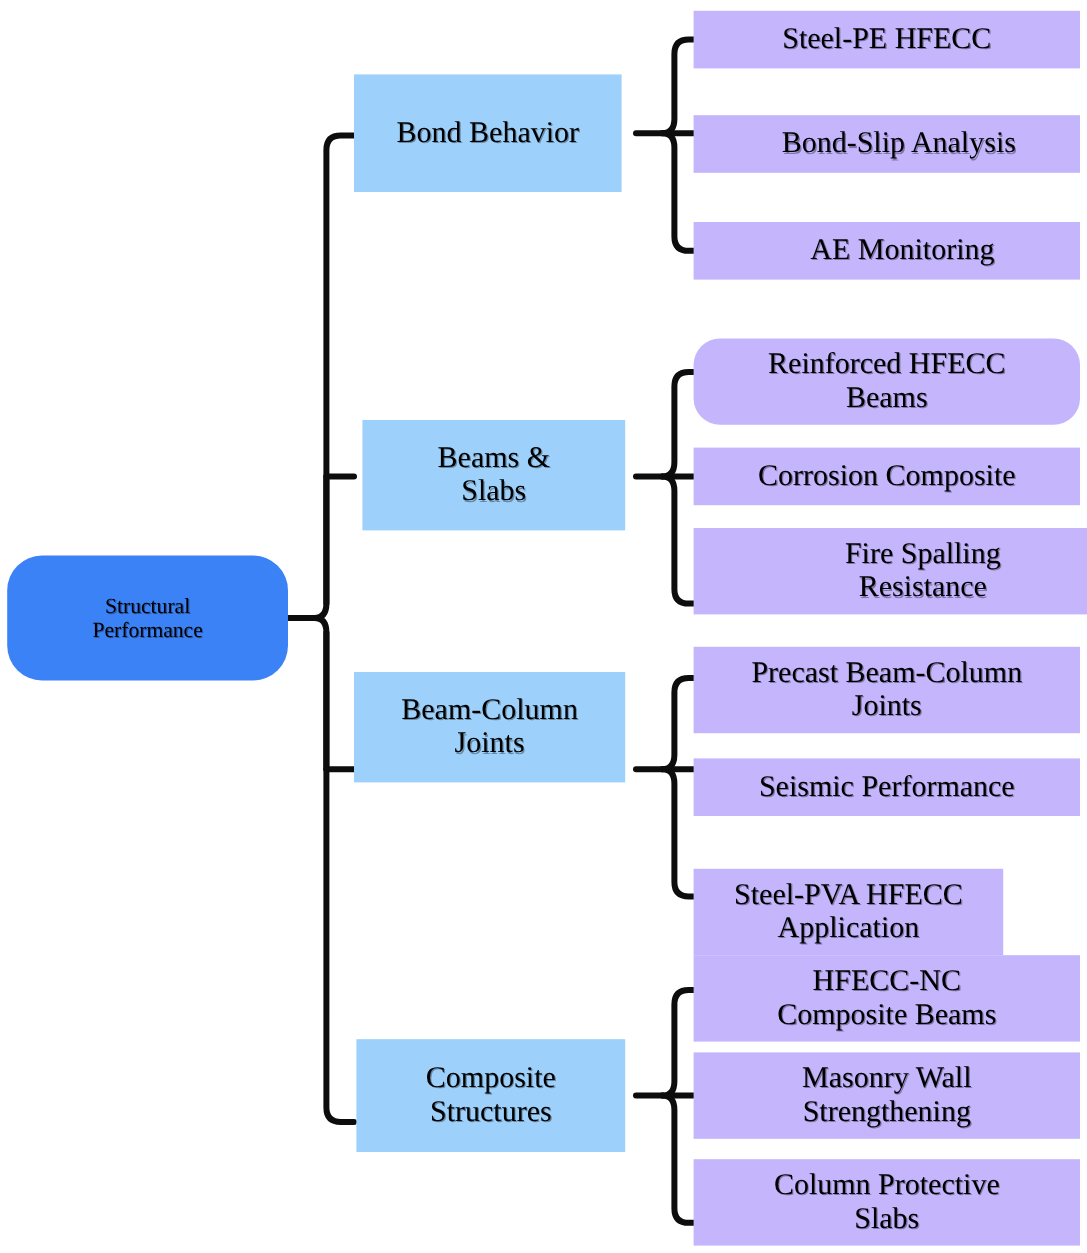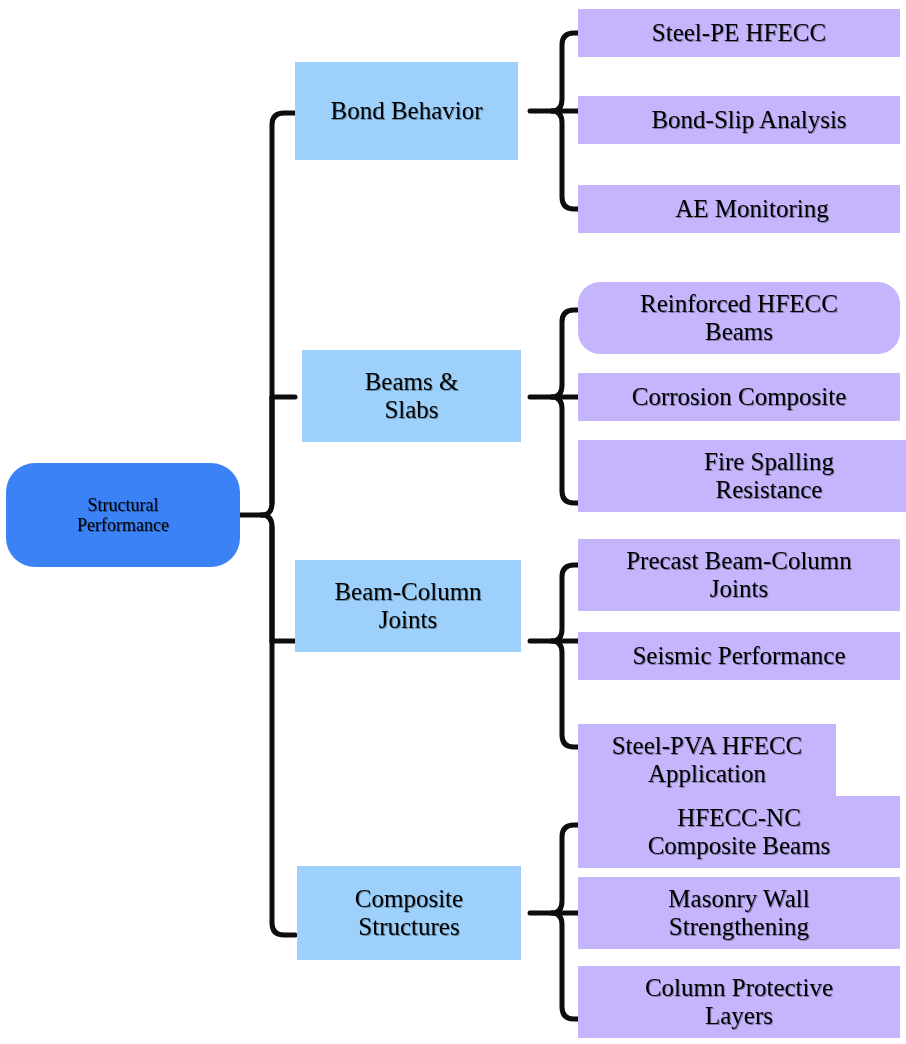--- a/index.html
+++ b/index.html
@@ -149,16 +149,16 @@
   <div class="node node-leaf" style="left:578px; top:796px; width:322px; height:72px;">
     <span>HFECC-NC
 Composite Beams</span>
   </div>
   <div class="node node-leaf" style="left:578px; top:877px; width:322px; height:72px;">
     <span>Masonry Wall
 Strengthening</span>
   </div>
   <div class="node node-leaf" style="left:578px; top:966px; width:322px; height:72px;">
     <span>Column Protective
-Layers</span>
+Slabs</span>
   </div>
 
 </div>
 
 </body></html>

